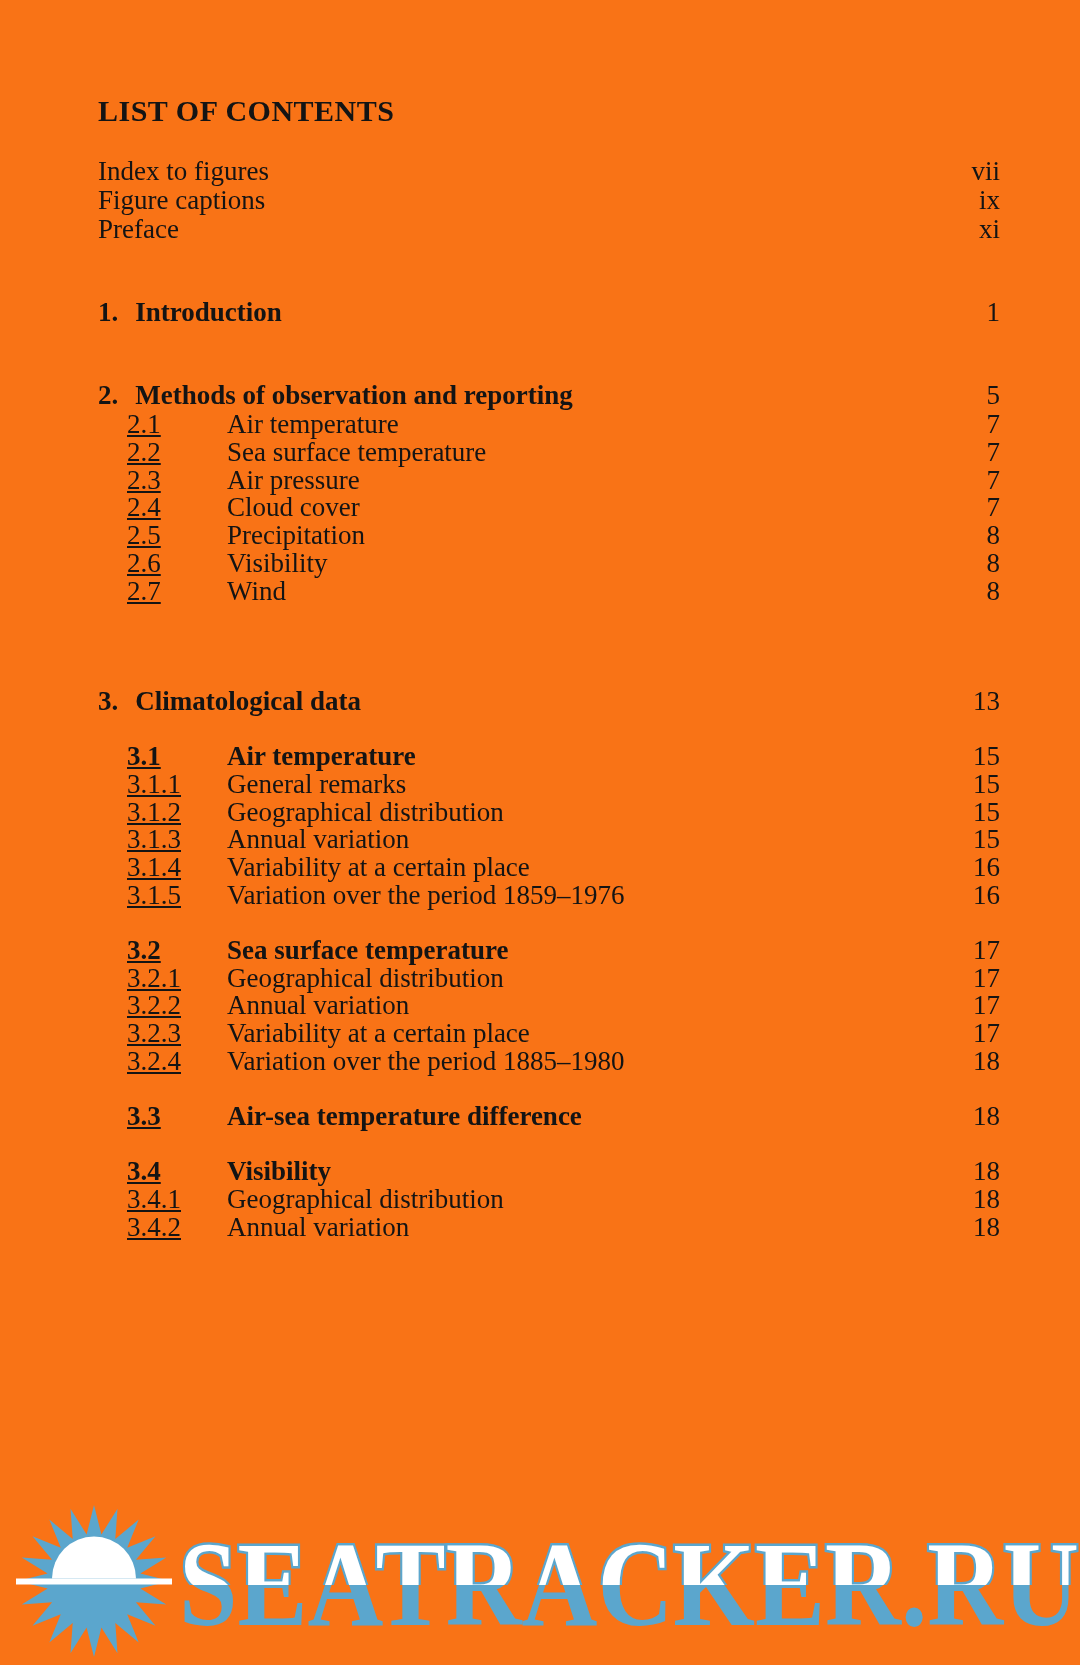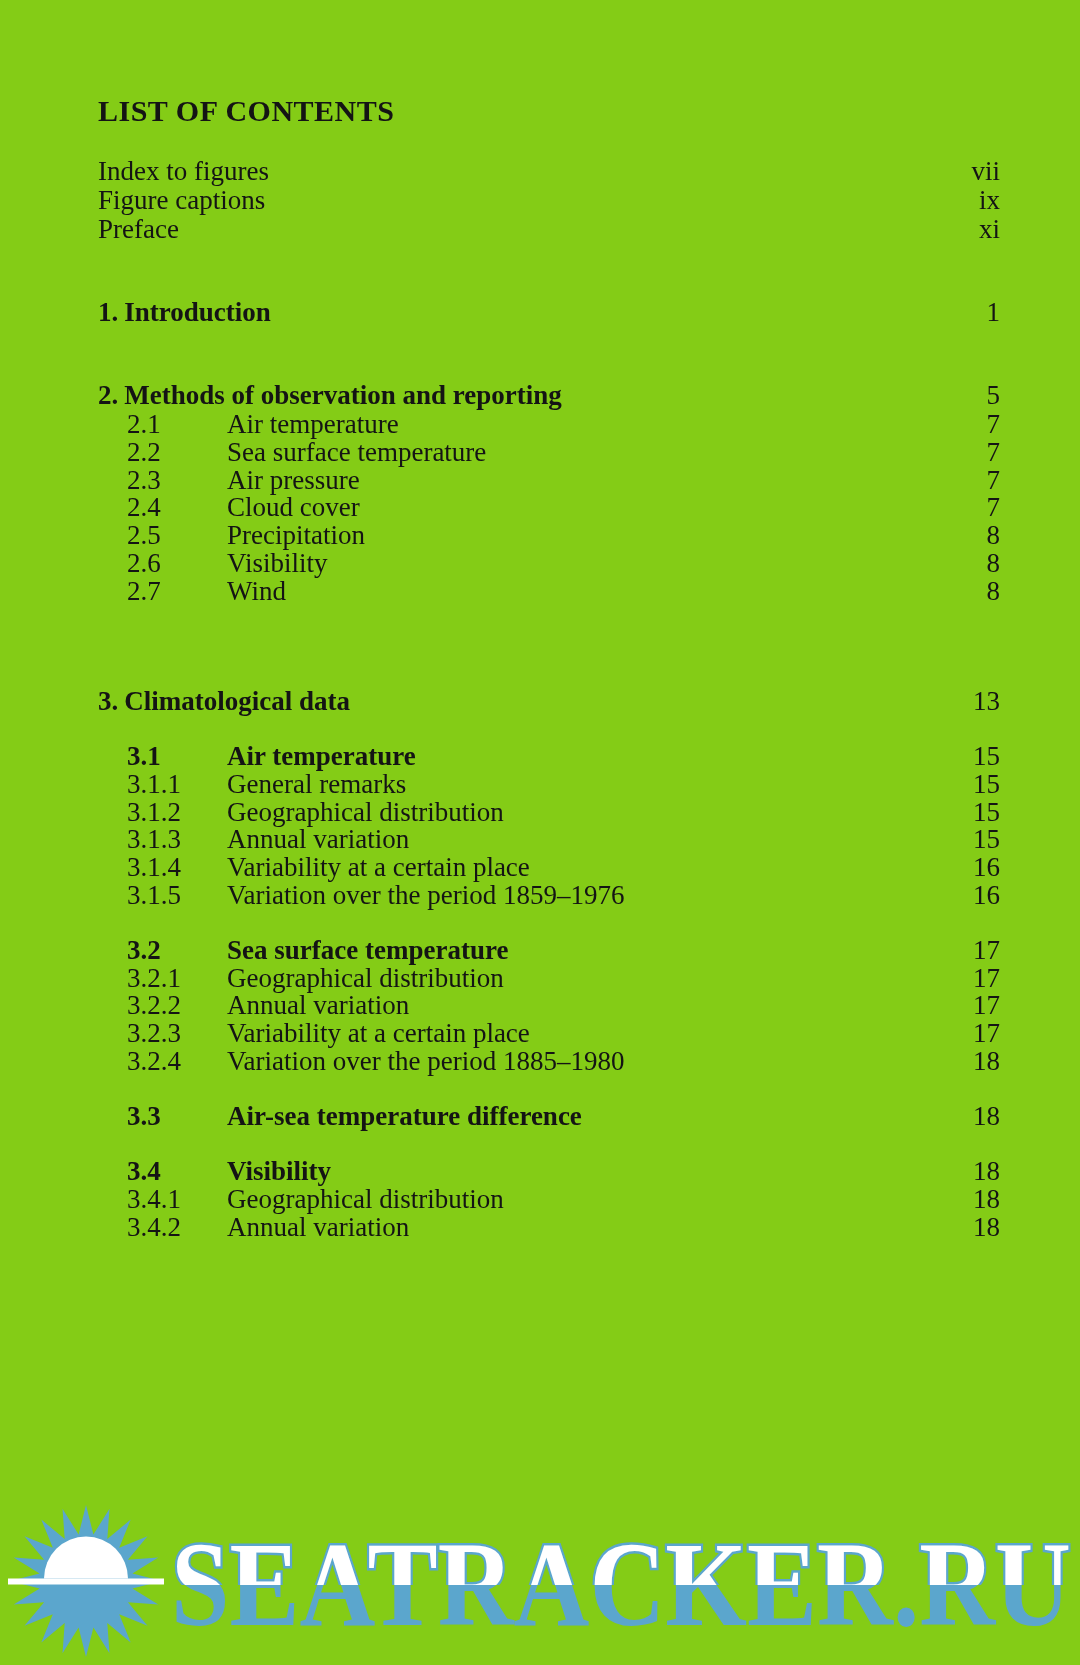--- a/index.html
+++ b/index.html
@@ -1,43 +1,43 @@
 <!DOCTYPE html>
 <html style="--wm: #5ba6cd;"><head>
 <meta charset="utf-8">
 <style>
   html,body{margin:0;padding:0;background:#e8e8e8;}
   .page{
     position:relative;
     width:1080px;height:1665px;
-    background:#84cc16;
+    background:#f97316;
     margin:0 auto;
     overflow:hidden;
     font-family:"Liberation Serif","DejaVu Serif",serif;
     color:#141414;
   }
   .row{
     position:absolute;
     left:98px;width:902px;
     display:flex;align-items:center;
     font-size:27px;line-height:30px;
     white-space:nowrap;
   }
   .row .pg{margin-left:auto;text-align:right;font-weight:normal;}
   .title{
     position:absolute;left:98px;top:94px;
     font-size:30px;font-weight:bold;letter-spacing:0.5px;
   }
   .chap{font-weight:bold;}
-  .chap .ctitle{margin-left:6px;}
-  .entry .num{margin-left:29px;width:100px;flex:0 0 100px;}
+  .chap .ctitle{margin-left:17px;}
+  .entry .num{margin-left:29px;width:100px;flex:0 0 100px;text-decoration:underline;}
   .entry .lbl{flex:0 1 auto;}
   .sub{font-weight:bold;}
   .sub .pg{font-weight:normal;}
-  .watermark{position:absolute;left:8px;top:1495px;width:860px;height:170px;}
+  .watermark{position:absolute;left:16px;top:1495px;width:860px;height:170px;}
   .wm-sun{position:absolute;left:0px;top:8px;}
   .wm-text{position:absolute;left:158px;top:25px;}
   .wm-fill{fill:var(--wm,#5ba6cd);}
   .wm-top{fill:#ffffff;stroke:var(--wm,#5ba6cd);stroke-width:5;paint-order:stroke;}
   .wm-bot{fill:var(--wm,#5ba6cd);}
   .wm-white{fill:#ffffff;}
 </style>
 </head>
 <body>
 

